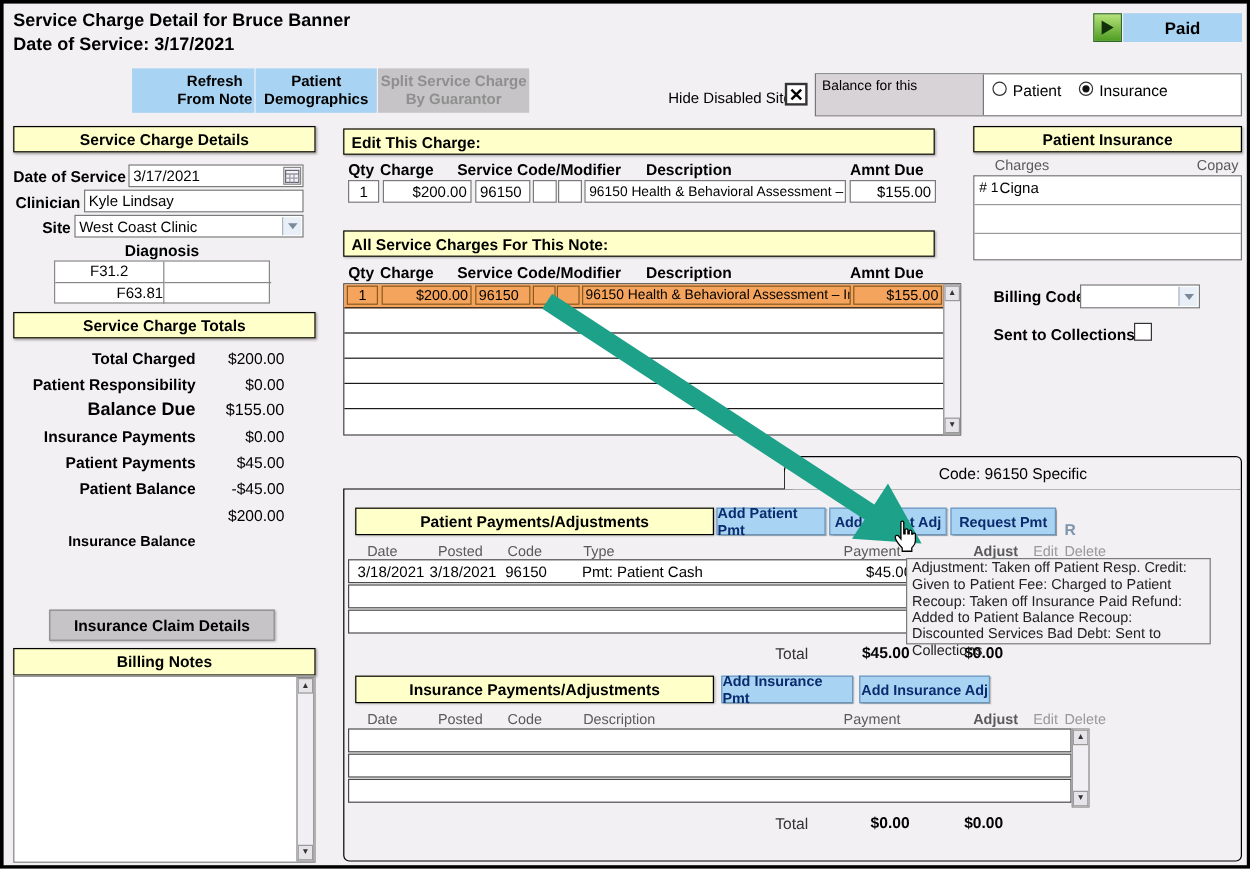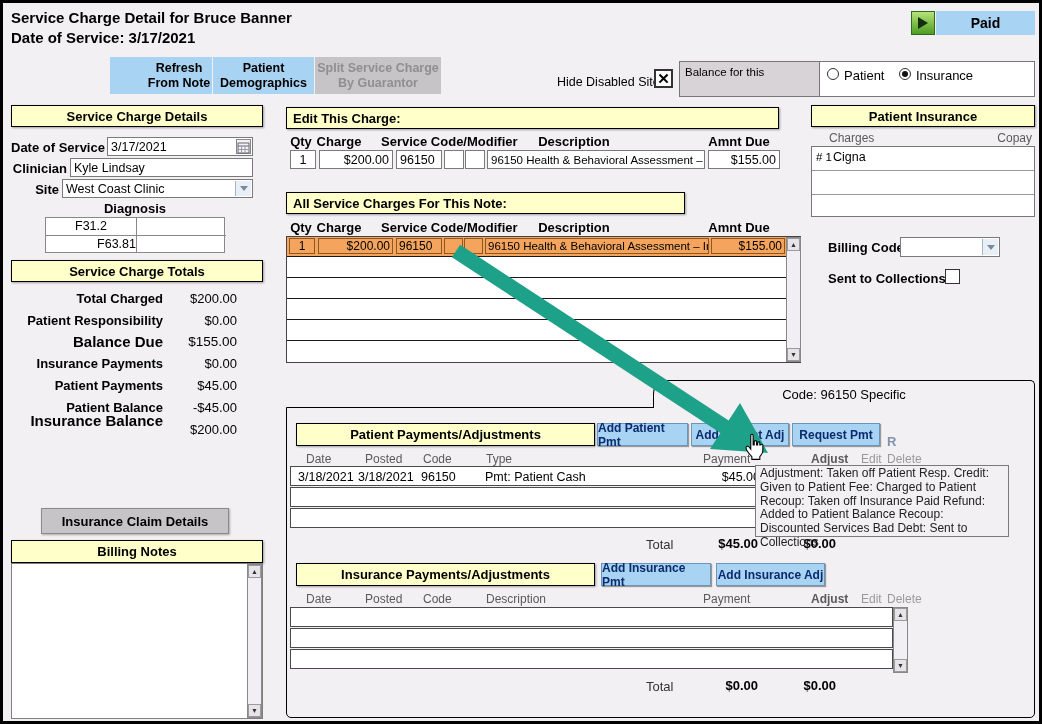--- a/index.html
+++ b/index.html
@@ -115,21 +115,21 @@
   <div class="t b r" style="left:8px; top:310px; width:152px; font-size:13px;">Patient Responsibility</div>
   <div class="t r" style="left:160px; top:310px; width:74px; font-size:13px;">$0.00</div>
   <div class="t b r" style="left:8px; top:330px; width:152px; font-size:15px;">Balance Due</div>
   <div class="t r" style="left:160px; top:331px; width:74px; font-size:13.5px;">$155.00</div>
   <div class="t b r" style="left:8px; top:353px; width:152px; font-size:13px;">Insurance Payments</div>
   <div class="t r" style="left:160px; top:353px; width:74px; font-size:13px;">$0.00</div>
   <div class="t b r" style="left:8px; top:375px; width:152px; font-size:13px;">Patient Payments</div>
   <div class="t r" style="left:160px; top:375px; width:74px; font-size:13px;">$45.00</div>
   <div class="t b r" style="left:8px; top:397px; width:152px; font-size:13px;">Patient Balance</div>
   <div class="t r" style="left:160px; top:397px; width:74px; font-size:13px;">-$45.00</div>
-  <div class="t b r" style="left:8px; top:409px; width:152px; font-size:15px;">Insurance Balance</div>
+  <div class="t b r" style="left:8px; top:441px; width:152px; font-size:12px;">Insurance Balance</div>
   <div class="t r" style="left:160px; top:419px; width:74px; font-size:13px;">$200.00</div>
 
   <div class="graybtn" style="left:38px; top:505px; width:188px; height:26px;">
       <span>Insurance Claim Details</span>
     </div>
 
   <div class="hdr" style="left:8px; top:537px; width:252px; height:23px;">Billing Notes</div>
   <div class="notebox" style="left:8px; top:560px; width:252px; height:156px;"></div>
   <div class="vscroll" style="left:244px; top:561px; height:154px;">
     <span class="sarr">▲</span>
@@ -154,21 +154,21 @@
     </div>
   <div class="inp" style="left:441px; top:147px; width:20px; height:19px;"></div>
   <div class="inp" style="left:462px; top:147px; width:20px; height:19px;"></div>
   <div class="inp" style="left:484px; top:147px; width:218px; height:19px; font-size:11.5px;">
       <span>96150 Health &amp; Behavioral Assessment – Initial</span>
     </div>
   <div class="inp" style="left:705px; top:147px; width:72px; height:19px; justify-content:flex-end;">
       <span>$155.00</span>
     </div>
 
-  <div class="hdr left" style="left:283px; top:189px; width:399px; height:22px;">All Service Charges For This Note:</div>
+  <div class="hdr left" style="left:283px; top:189px; width:493px; height:22px;">All Service Charges For This Note:</div>
   <div class="t b c" style="left:285px; top:217px; width:26px; font-size:13px;">Qty</div>
   <div class="t b c" style="left:310px; top:217px; width:52px; font-size:13px;">Charge</div>
   <div class="t b c" style="left:378px; top:217px; width:124px; font-size:13px;">Service Code/Modifier</div>
   <div class="t b c" style="left:528px; top:217px; width:86px; font-size:13px;">Description</div>
   <div class="t b c" style="left:704px; top:217px; width:64px; font-size:13px;">Amnt Due</div>
 
   <div class="abs" style="left:283px; top:233px; width:515px; height:127px; background:#fff; border:1px solid #444; box-sizing:border-box;">
 
     <div class="abs" style="left:0; top:0; width:499px; height:19px; background:#F4A45C; border-bottom:1px solid #1a1a1a;">
       <div class="ocell c" style="left:2px; width:26px;">1</div>

